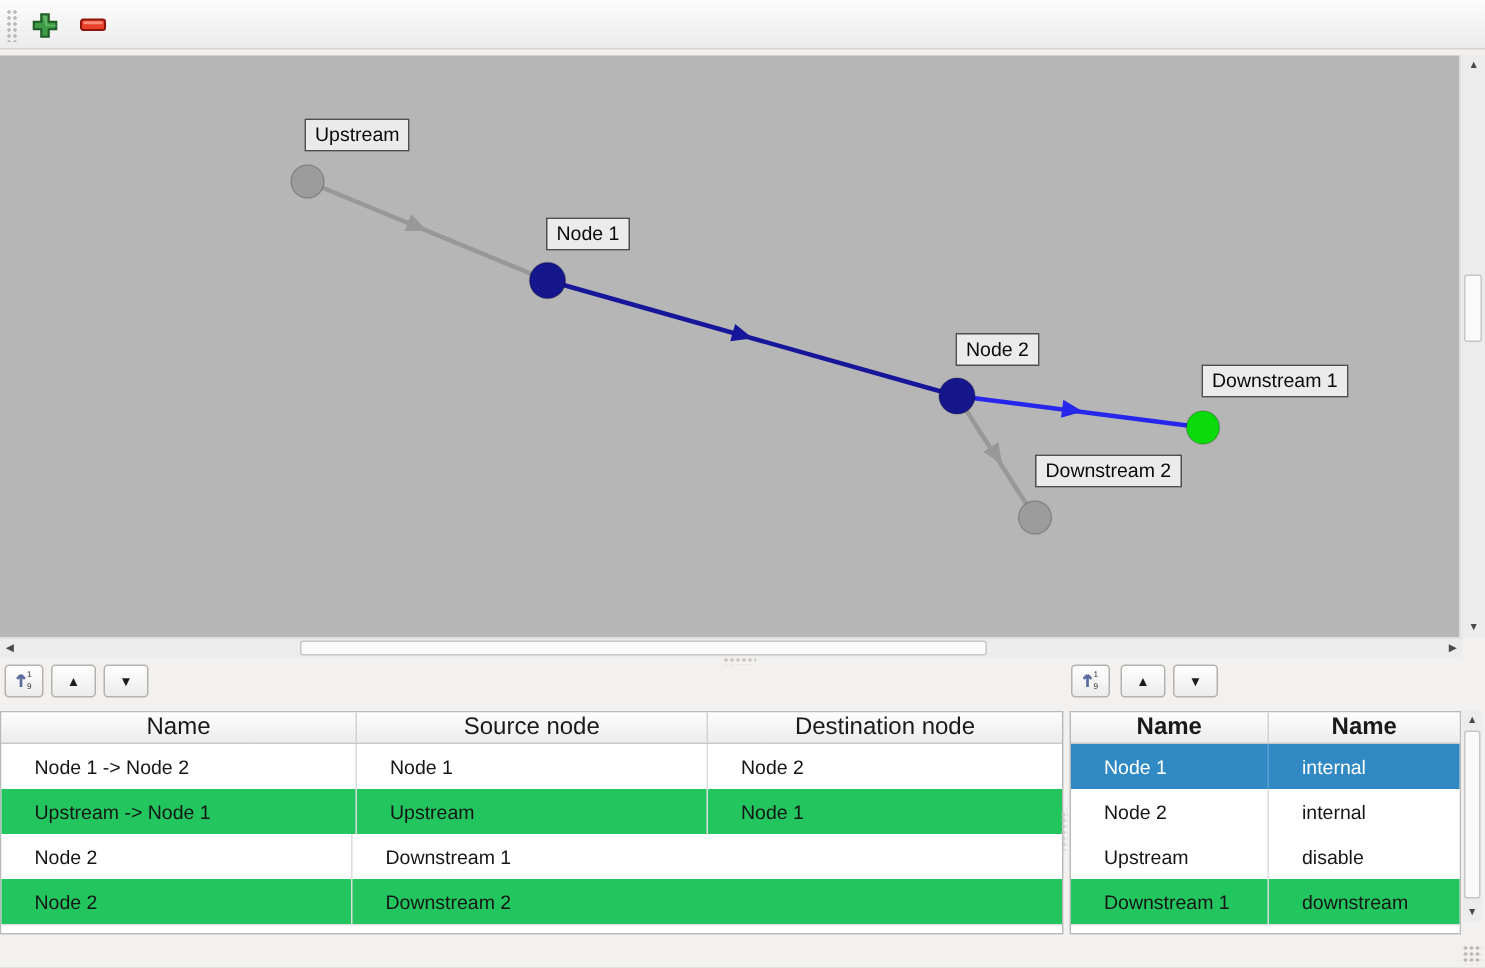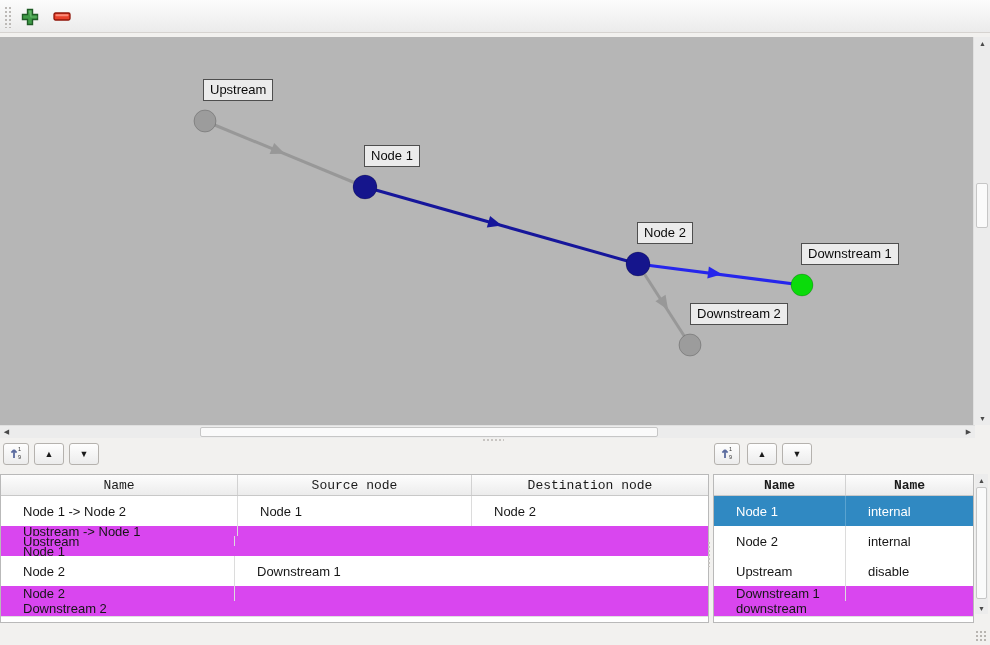--- a/index.html
+++ b/index.html
@@ -39,25 +39,25 @@
     background-image:radial-gradient(circle,#b8b5b1 1px,transparent 1.2px); background-size:4px 4px; }
 
   
   .mini-btn { position:absolute; height:22px; background:linear-gradient(#fefefe,#ececec);
     border:1px solid #b5b2ae; border-radius:3px; display:flex; align-items:center; justify-content:center;
     font-size:9px; color:#1a1a1a; }
 
   
   .tbl { position:absolute; top:474px; background:#fff; border:1px solid #b9b9b9; }
   .tbl .hrow { display:flex; height:21px; background:linear-gradient(#fdfdfd,#ececec); border-bottom:1px solid #c8c8c8; }
-  .tbl .hcell { display:flex; align-items:center; justify-content:center; font-size:13px; color:#1a1a1a;
-    border-right:1px solid #d2d2d2; height:100%;font-family:Liberation Mono, monospace; }
+  .tbl .hcell { display:flex; align-items:center; justify-content:center; font-size:16px; color:#1a1a1a;
+    border-right:1px solid #d2d2d2; height:100%; }
   .tbl .hcell:last-child { border-right:none; }
   .tbl .row { display:flex; height:30px; background:#fff; }
-  .tbl .row.alt { background:#d946ef;flex-direction:column; }
+  .tbl .row.alt { background:#22c55e; }
   .tbl .cell { display:flex; align-items:center; font-size:13px; color:#161616; padding-left:22px;
     border-right:1px solid #dcdcdc; height:100%; overflow:hidden; white-space:nowrap; }
   .tbl .cell:last-child { border-right:none; }
   .tbl .row.selected { background:#3089c2; }
   .tbl .row.selected .cell { color:#ffffff; border-right-color:#5aa3d0; }
   .tbl .tail { height:6px; background:#fff; border-top:1px solid #e0e0e0; }
   .tbl-right .hcell { font-weight:bold; }
 
   .vsb2 { position:absolute; top:474px; left:975px; width:13px; height:140px; background:#ececec; }
   .vsb2 .sb-btn { width:13px; height:12px; left:0; }

